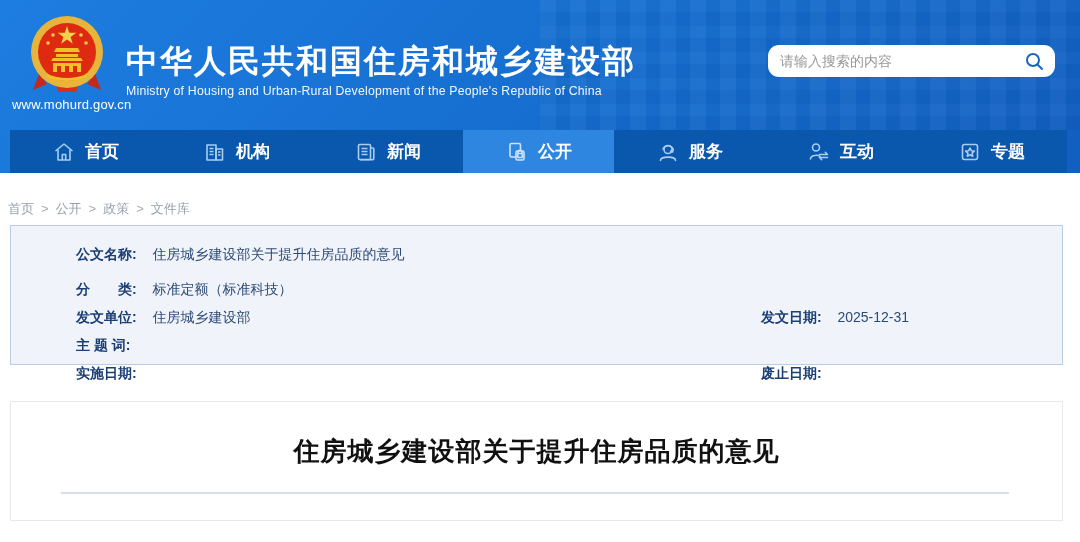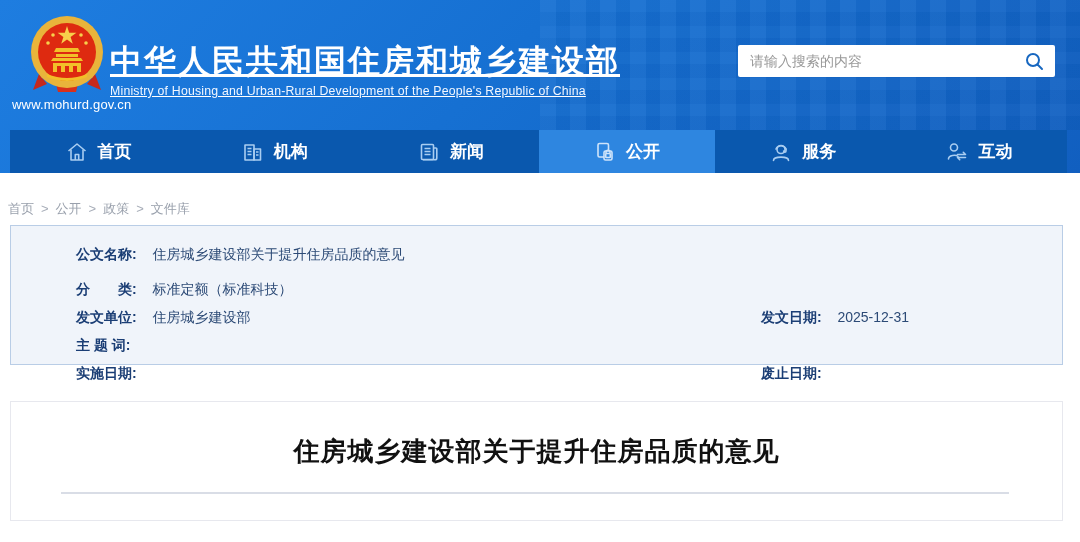--- a/index.html
+++ b/index.html
@@ -11,25 +11,25 @@
   .header { position:relative; width:1080px; height:173px;
             background:linear-gradient(135deg,#1e7de0 0%,#1670d2 45%,#115fc0 100%); overflow:hidden; }
   .header-texture { position:absolute; left:50%; top:0; width:50%; height:130px; opacity:.5;
     background:
       repeating-linear-gradient(90deg, rgba(255,255,255,.07) 0 16px, rgba(10,40,90,.08) 16px 30px),
       repeating-linear-gradient(0deg, rgba(10,40,90,.05) 0 14px, rgba(255,255,255,.04) 14px 26px); }
   .logo-block { position:absolute; left:22px; top:14px; width:90px; }
   .emblem { display:block; margin:0 auto; }
   .site-url { position:absolute; left:12px; top:97px; color:#fff; font-weight:normal;
               font-size:13px; letter-spacing:.2px; white-space:nowrap; }
-  .title-block { position:absolute; left:110px; top:40px; color:#fff;text-decoration:underline; }
+  .title-block { position:absolute; left:126px; top:40px; color:#fff; }
   .title-cn { font-size:32px; font-weight:bold; letter-spacing:2px; white-space:nowrap; }
   .title-en { font-size:12.3px; letter-spacing:.2px; white-space:nowrap; color:#f2f7ff; }
-  .search-box { position:absolute; right:25px; top:45px; width:317px; height:32px; background:#fff;
-                border-radius:2px; display:flex; align-items:center; padding:0 10px 0 12px; }
+  .search-box { position:absolute; right:25px; top:45px; width:287px; height:32px; background:#fff;
+                border-radius:11px; display:flex; align-items:center; padding:0 10px 0 12px; }
   .search-input { flex:1; border:none; outline:none; font-size:14px; color:#333;
                   font-family:inherit; background:transparent; }
   .search-input::placeholder { color:#999; }
   .search-btn { width:22px; height:22px; border:none; background:transparent; cursor:pointer;
                 display:flex; align-items:center; justify-content:center; }
 
   
   .nav { position:absolute; left:10px; bottom:0; width:1057px; height:43px;
          background:#0a58ae; display:flex; }
   .nav-item { flex:1; display:flex; align-items:center; justify-content:center; gap:9px;
@@ -165,20 +165,29 @@
       <a class="nav-item">
         <span class="nav-ico">
           <svg width="24" height="24" viewBox="0 0 24 24" fill="none" stroke="#a9cdf1" stroke-width="1.6" stroke-linecap="round" stroke-linejoin="round">
             <circle cx="9" cy="7.5" r="3.5"></circle>
             <path d="M3.5 19 c0-4 7.5-4.5 9.5-2.5"></path>
             <path d="M12.5 14.5 h8 l-2.2-2.2 M20.5 17.5 h-8 l2.2 2.2"></path>
           </svg>
           </span>
         <span>互动</span>
       </a>
+      <a class="nav-item">
+        <span class="nav-ico">
+          <svg width="24" height="24" viewBox="0 0 24 24" fill="none" stroke="#a9cdf1" stroke-width="1.6" stroke-linejoin="round">
+            <rect x="4.5" y="4.5" width="15" height="15" rx="2"></rect>
+            <path d="M12 8 l1.3 2.7 3 .4 -2.2 2.1 .6 3 -2.7-1.5 -2.7 1.5 .6-3 -2.2-2.1 3-.4 Z"></path>
+          </svg>
+          </span>
+        <span>专题</span>
+      </a>
     </nav>
   </div>
 
   <div class="breadcrumb">
     <a>首页</a>
     <span class="crumb-sep">&gt;</span>
     <a>公开</a>
     <span class="crumb-sep">&gt;</span>
     <a>政策</a>
     <span class="crumb-sep">&gt;</span>

